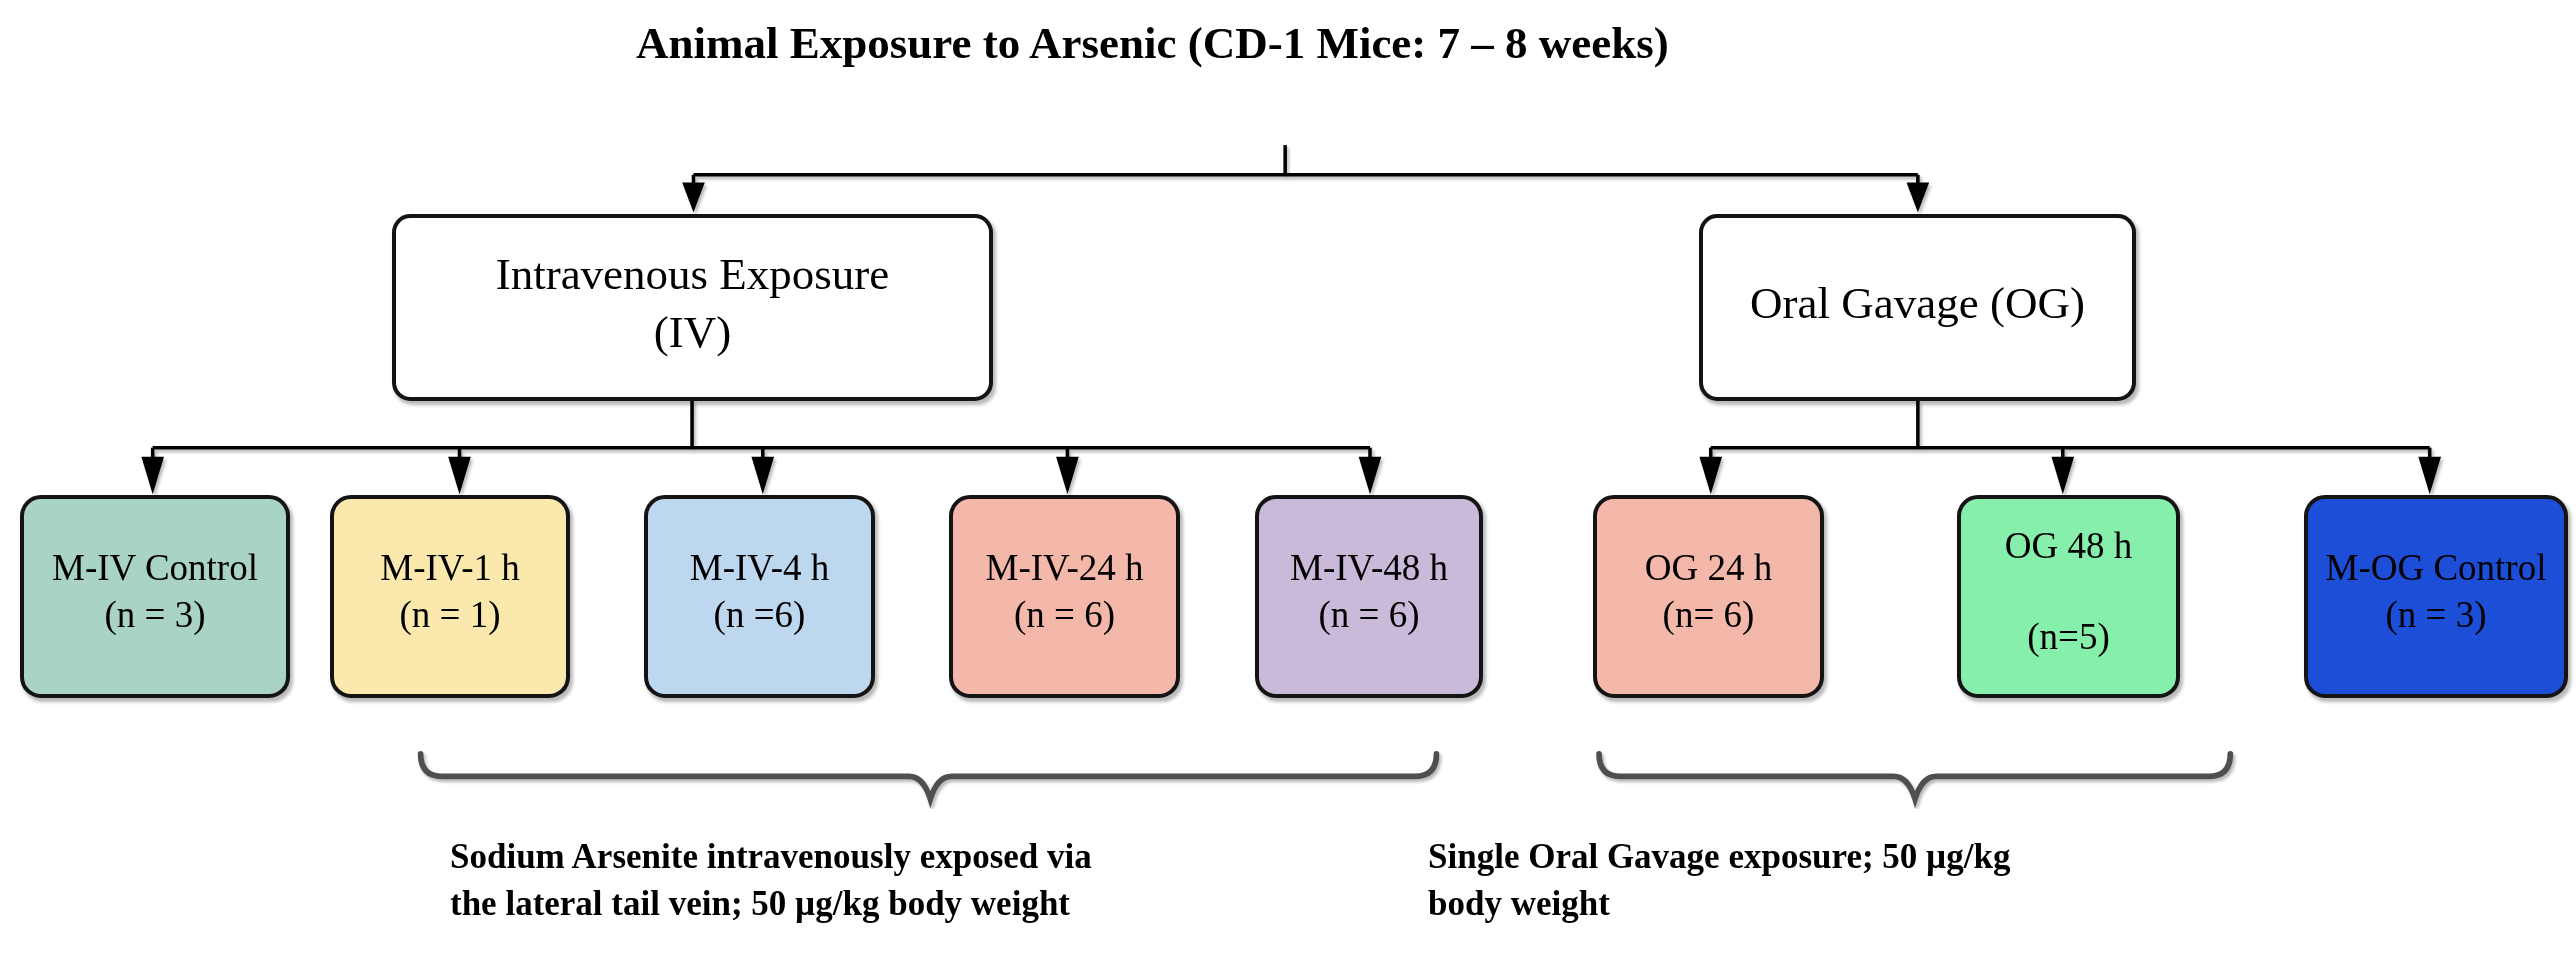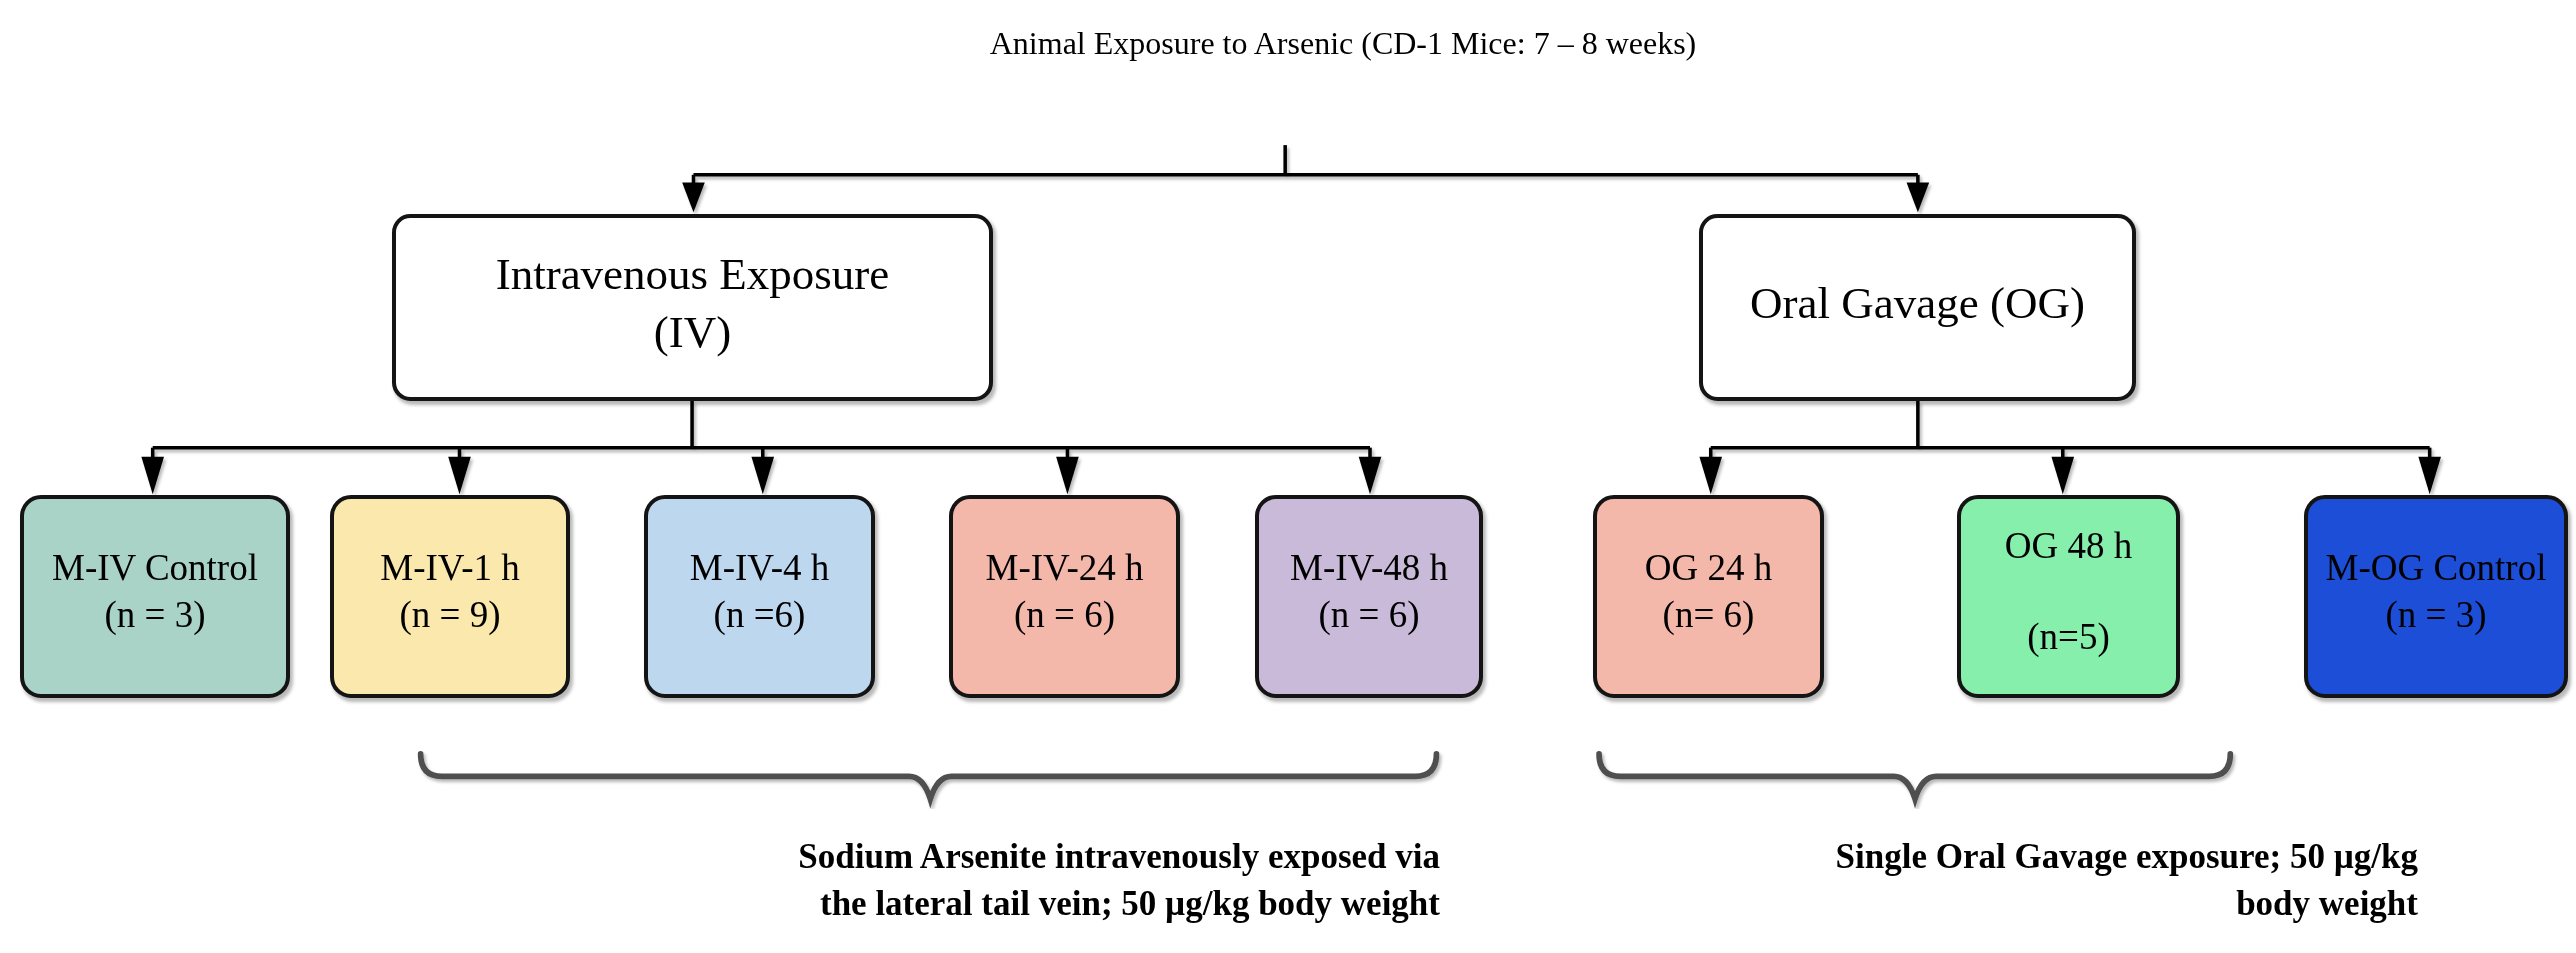--- a/index.html
+++ b/index.html
@@ -8,23 +8,22 @@
     width: 2576px;
     height: 954px;
     background: #ffffff;
     font-family: "Liberation Serif", "DejaVu Serif", serif;
     color: #000000;
     overflow: hidden;
   }
   .title {
     position: absolute;
     left: 636px; top: 15.6px; width: 1414px;
-    text-align: center;
-    font-size: 32px;
-    font-weight: normal;
+    font-size: 45px;
+    font-weight: bold;
     line-height: 55px;
     white-space: nowrap;
   }
   svg.wires { position: absolute; left: 0; top: 0; }
   .node {
     position: absolute;
     box-sizing: border-box;
     border: 4.2px solid #141414;
     display: flex;
     flex-direction: column;
@@ -45,21 +44,21 @@
     top: 495px; height: 203px;
     border-radius: 21px;
     font-size: 37px;
     line-height: 47px;
     padding-bottom: 12px;
   }
   .caption {
     position: absolute;
     top: 833px;
     width: 990px;
-    text-align: right;
+    text-align: left;
     font-weight: bold;
     font-size: 35px;
     line-height: 47px;
   }
   
   .iv-box  { left: 392px;  width: 601px; }
   .og-box  { left: 1699px; width: 437px; }
   .g0 { left: 20px;   width: 270px; }
   .g1 { left: 330px;  width: 240px; }
   .g2 { left: 644px;  width: 231px; }
@@ -133,21 +132,21 @@
     <div>Intravenous Exposure</div>
     <div>(IV)</div>
   </div>
 
   <div class="node group-box g0" style="background-color: rgb(169, 211, 198);">
     <div>M-IV Control</div>
     <div>(n = 3)</div>
   </div>
   <div class="node group-box g1" style="background-color: rgb(250, 232, 173);">
     <div>M-IV-1 h</div>
-    <div>(n = 9)</div>
+    <div>(n = 1)</div>
   </div>
   <div class="node group-box g2" style="background-color: rgb(189, 215, 238);">
     <div>M-IV-4 h</div>
     <div>(n =6)</div>
   </div>
   <div class="node group-box g3" style="background-color: rgb(244, 184, 171);">
     <div>M-IV-24 h</div>
     <div>(n = 6)</div>
   </div>
   <div class="node group-box g4" style="background-color: rgb(201, 186, 217);">

